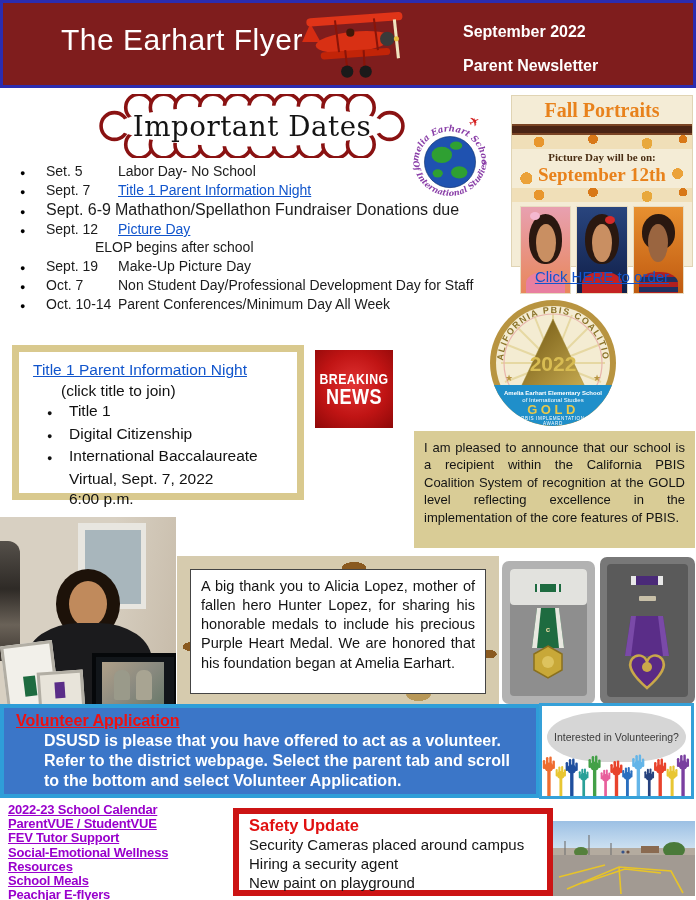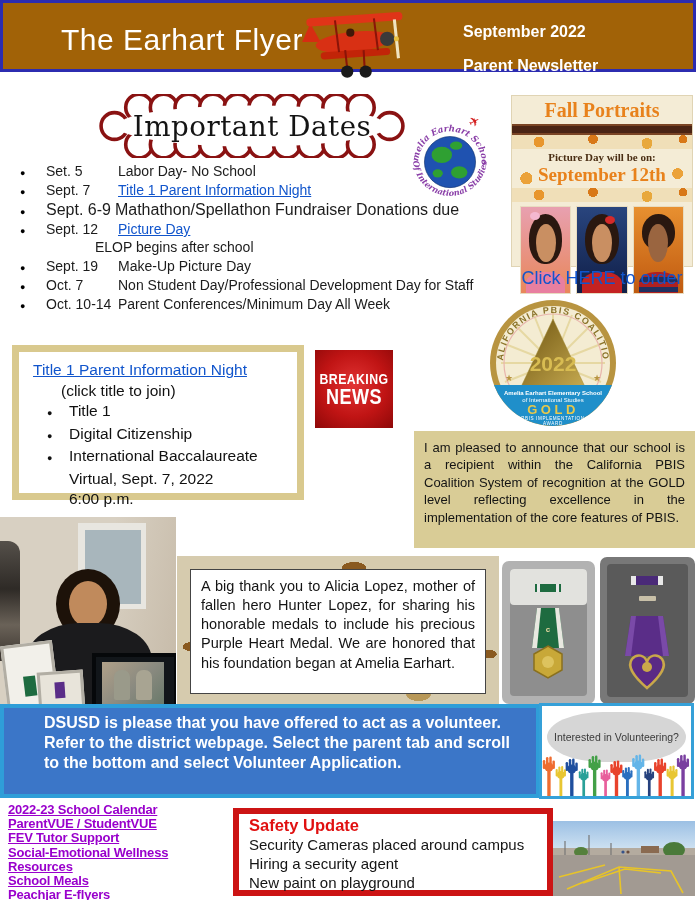--- a/index.html
+++ b/index.html
@@ -1,19 +1,19 @@
 <!DOCTYPE html>
 <html><head>
 <meta charset="utf-8">
 <style>
   html,body{margin:0;padding:0;background:#fff;}
   #page{position:relative;width:696px;height:900px;background:#fff;overflow:hidden;
         font-family:"Liberation Sans",sans-serif;color:#111;}
   
-  #header{position:absolute;left:0;top:0;width:696px;height:72px;background:#a16207;
+  #header{position:absolute;left:0;top:0;width:696px;height:88px;background:#7f1d1d;
           border:3px solid #2c2cb0;box-sizing:border-box;}
   .hdr-title{position:absolute;left:58px;top:20px;font-size:30px;color:#fff;letter-spacing:.5px;}
   .hdr-plane{position:absolute;left:288px;top:2px;width:135px;height:84px;}
   .hdr-date{position:absolute;left:460px;top:20px;font-size:16px;font-weight:bold;color:#fff;}
   .hdr-sub{position:absolute;left:460px;top:54px;font-size:16px;font-weight:bold;color:#fff;}
   
   #cloud{position:absolute;left:98px;top:94px;width:308px;height:64px;}
   
   #logo{position:absolute;left:408px;top:114px;width:84px;height:90px;}
   
@@ -37,21 +37,21 @@
   .kid .body{position:absolute;bottom:-4%;left:10%;width:80%;height:28%;border-radius:45% 45% 0 0;}
   .kid .bow{position:absolute;width:10px;height:8px;border-radius:50%;}
   .k1{background:linear-gradient(180deg,#e8a0b0,#e8875a);}
   .k1 .body{background:#e87fa0;} .k1 .bow{top:6%;left:18%;background:#f4b8d0;}
   .k2{background:linear-gradient(180deg,#29457e,#101f48);}
   .k2 .body{background:#c42222;} .k2 .bow{top:10%;left:56%;background:#d42a2a;}
   .k3{background:linear-gradient(180deg,#e89030,#c05a10);}
   .k3 .hair{height:42%;} .k3 .face{background:#9a6540;}
   .k3 .body{background:repeating-linear-gradient(180deg,#b02020 0 5px,#203060 5px 10px);}
   #order-link{position:absolute;left:512px;top:268px;width:180px;text-align:center;
-      font-size:18px;color:#1155cc;cursor:pointer;}
+      font-size:15px;color:#1155cc;text-decoration:underline;cursor:pointer;}
   
   #dates{position:absolute;left:20px;top:163px;width:495px;font-size:14px;color:#1c1c1c;}
   .drow{display:flex;align-items:baseline;margin-bottom:3px;}
   .dbullet{flex:0 0 26px;font-size:9px;color:#000;}
   .dbullet::before{content:"●";}
   .ddate{min-width:68px;flex:0 0 auto;padding-right:4px;}
   .dtext{}
   .drow.large{font-size:16px;margin-bottom:2px;}
   .drow.large .ddate{min-width:0;}
   .dsub{margin:-1px 0 3px 75px;}
@@ -374,20 +374,21 @@
       <rect x="157" y="20" width="5" height="9" fill="#e8e8e8"></rect>
     <rect x="138" y="40" width="17" height="5" rx="1" fill="#c8c0a8"></rect>
     <polygon points="130,60 162,60 168,100 124,100" fill="#5a2d88"></polygon>
     <polygon points="130,60 135,60 130,100 124,100" fill="#7a4aa8"></polygon>
     <polygon points="157,60 162,60 168,100 162,100" fill="#7a4aa8"></polygon>
     <path d="M146,132 C131,119 126,110 131,103 C136,97 144,99 146,106 C148,99 156,97 161,103 C166,110 161,119 146,132 Z" fill="#5a2a85" stroke="#c9a84a" stroke-width="2.5"></path>
     <circle cx="146" cy="111" r="5" fill="#c9a84a"></circle>
   </svg>
 
   <div id="volunteer">
+    <div class="v-title">Volunteer Application</div>
     <div class="v-body">DSUSD is please that you have offered to act as a volunteer.  Refer to the district webpage.  Select the parent tab and scroll to the bottom and select Volunteer Application.</div>
   </div>
 
   <div id="interested">
     <div class="bubble">
       <span>Interested in Volunteering?</span>
     </div>
     <svg class="handsvg" viewBox="0 0 150 46">
       <defs>
         <g id="hnd">

